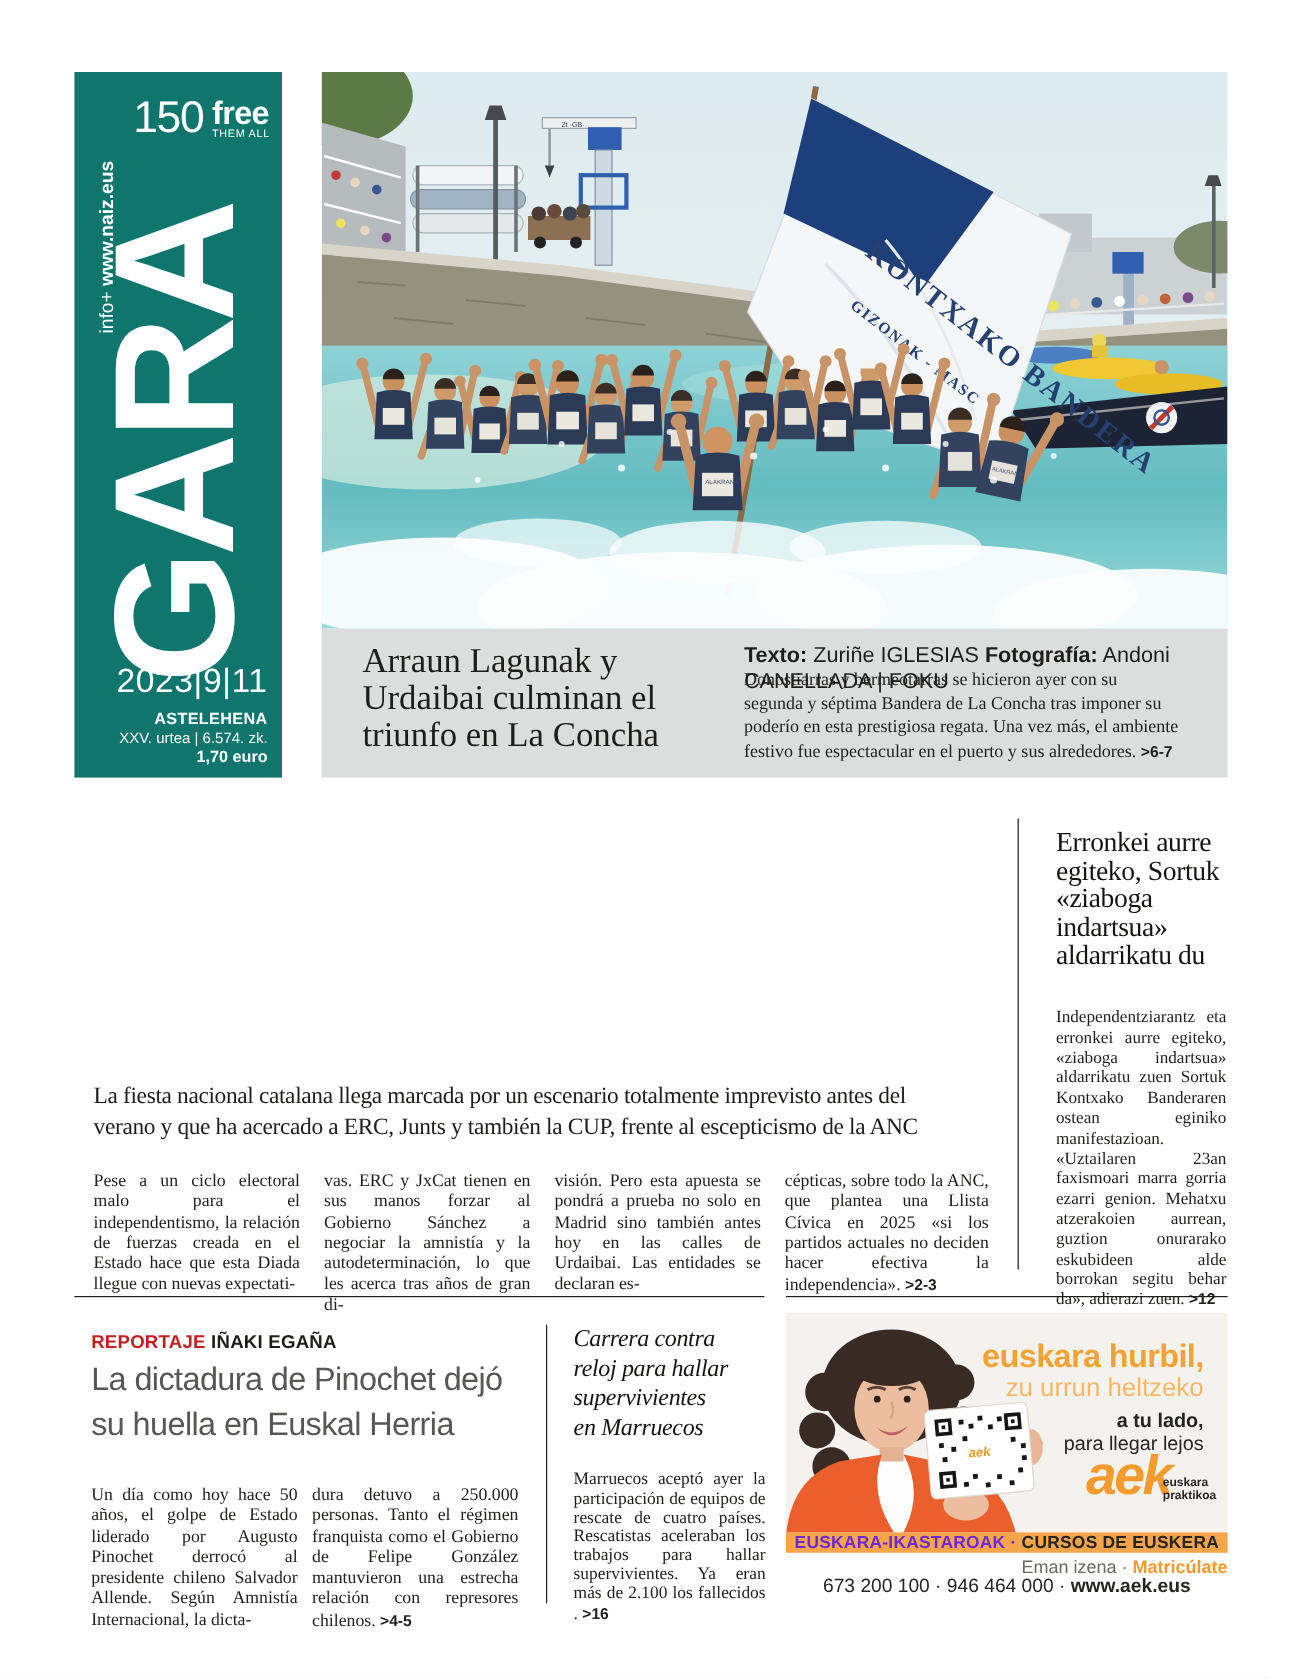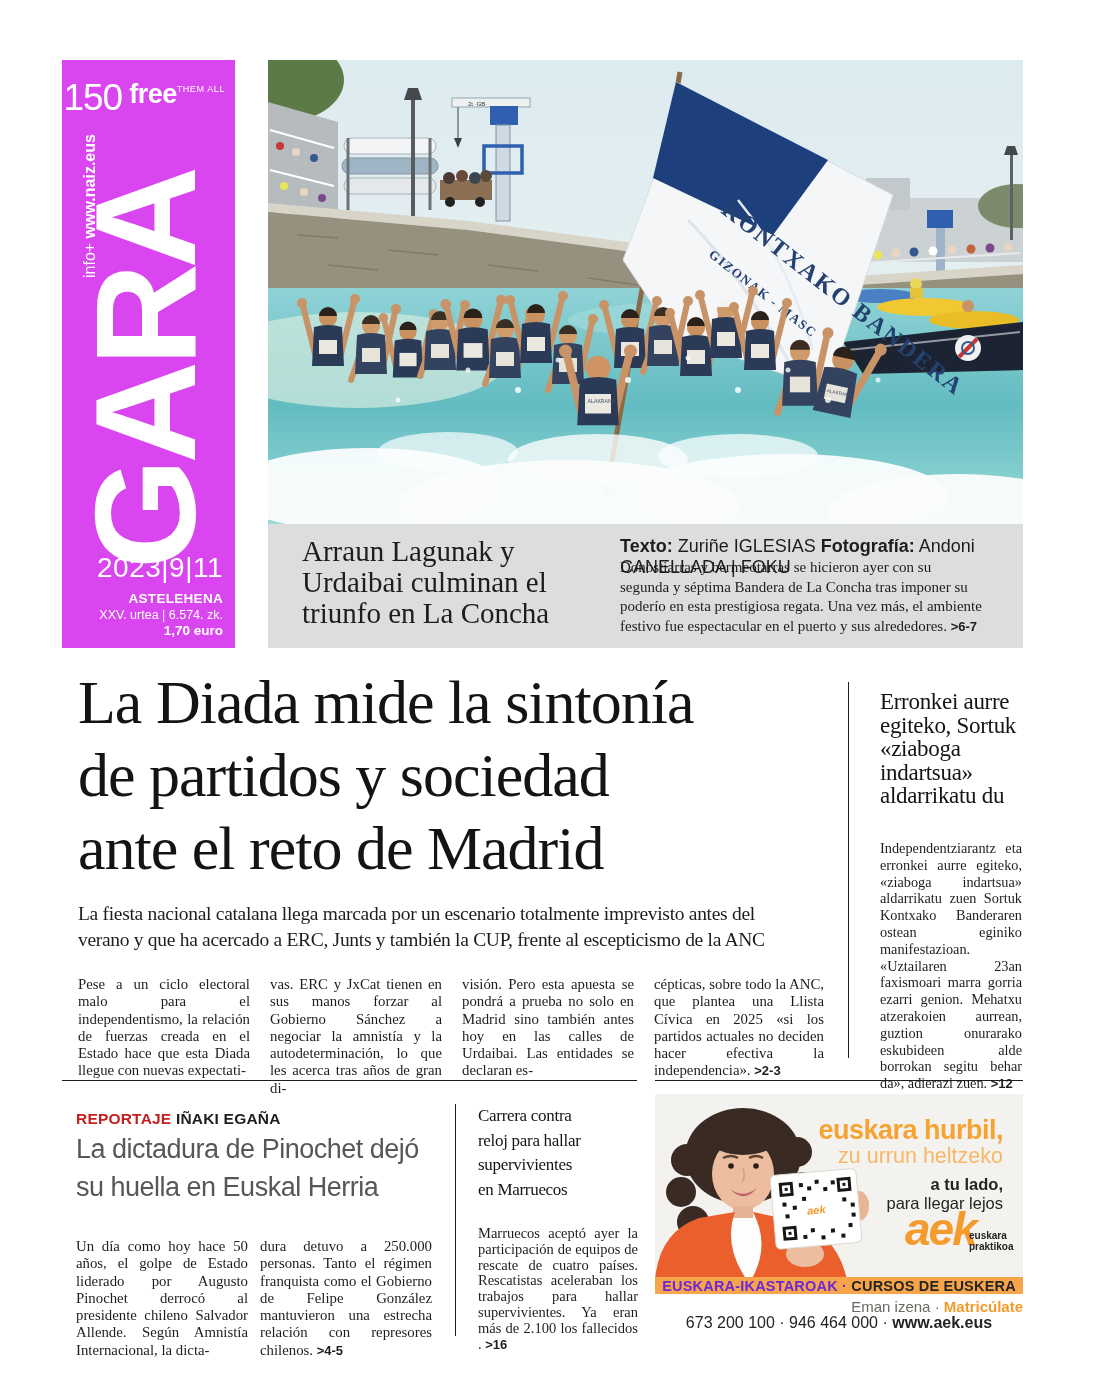--- a/index.html
+++ b/index.html
@@ -5,25 +5,25 @@
   html,body{margin:0;padding:0;background:#e9e9e9;}
   .page{position:relative;width:1096px;height:1399px;background:#ffffff;overflow:hidden;
         font-family:"Liberation Serif","DejaVu Serif",serif;color:#1d1d1b;}
   .abs{position:absolute;}
   .pre{white-space:pre-line;}
   .jus{text-align:justify;}
   .sans{font-family:"Liberation Sans","DejaVu Sans",sans-serif;}
   .pref{font-weight:700;font-family:"Liberation Sans","DejaVu Sans",sans-serif;font-size:13px;white-space:nowrap;}
 
   
-  .masthead{left:62px;top:60px;width:173px;height:588px;background:#d946ef;}
+  .masthead{left:62px;top:60px;width:173px;height:588px;background:#0f766e;}
   .m-topline{position:absolute;top:20px;right:10px;display:flex;align-items:flex-start;color:#fff;
              font-family:"Liberation Sans",sans-serif;}
   .m-150{font-size:37px;font-weight:400;line-height:36px;letter-spacing:-1px;}
-  .m-free-wrap{margin-left:7px;margin-top:3px;display:flex;flex-direction:row;align-items:flex-start;}
+  .m-free-wrap{margin-left:7px;margin-top:3px;display:flex;flex-direction:column;align-items:flex-start;}
   .m-free{font-size:27px;font-weight:700;line-height:22px;letter-spacing:-0.5px;}
   .m-freesub{font-size:9px;font-weight:400;letter-spacing:0.6px;margin-top:1px;}
   .m-info{position:absolute;left:-92px;top:135px;width:240px;height:22px;transform:rotate(-90deg);
           color:#fff;font-family:"Liberation Sans",sans-serif;font-size:16px;text-align:center;line-height:22px;}
   .m-info b{font-weight:700;}
   .m-logo{position:absolute;left:-164px;top:228px;width:500px;height:164px;transform:rotate(-90deg);
           color:#fff;font-family:"Liberation Sans","DejaVu Sans",sans-serif;font-weight:800;
           font-size:142px;line-height:160px;text-align:center;letter-spacing:-5px;}
   .m-date{position:absolute;right:12px;bottom:10px;text-align:right;color:#fff;
           font-family:"Liberation Sans",sans-serif;}
@@ -51,21 +51,21 @@
   .sortu-h{left:880px;top:690px;width:150px;font-size:23px;line-height:23.5px;letter-spacing:-0.3px;color:#141412;}
   .sortu-b{left:880px;top:840px;width:142px;font-size:14.3px;line-height:16.8px;}
 
   
   .kicker{left:76px;top:1110px;font-size:15.5px;font-weight:700;letter-spacing:0.2px;}
   .kicker .red{color:#c41f1f;}
   .pino-h{left:76px;top:1130px;width:400px;font-size:27px;line-height:38px;letter-spacing:-0.5px;
           color:#575756;font-weight:400;}
 
   
-  .mor-h{left:478px;top:1104px;width:170px;font-size:17px;line-height:24.5px;letter-spacing:-0.3px;color:#141412;}
+  .mor-h{left:478px;top:1104px;width:170px;font-size:20px;line-height:24.5px;letter-spacing:-0.3px;color:#141412;font-style:italic;}
   .mor-b{left:478px;top:1226px;width:160px;font-size:14.5px;line-height:15.8px;}
 
   
   .ad{left:655px;top:1094px;width:368px;height:242px;background:#fff;}
   .ad-photo{position:absolute;left:0;top:0;width:368px;height:183px;background:#f3f2ef;overflow:hidden;}
   .ad-text{position:absolute;right:20px;top:22px;text-align:right;font-family:"Liberation Sans",sans-serif;}
   .ad-t1{font-size:27px;font-weight:700;color:#f6a333;line-height:28px;letter-spacing:-0.5px;}
   .ad-t2{font-size:21.5px;font-weight:400;color:#f8b766;line-height:24px;}
   .ad-t3{font-size:16.5px;font-weight:700;color:#242422;margin-top:7px;line-height:19px;}
   .ad-t4{font-size:16.5px;font-weight:400;color:#242422;line-height:19px;}
@@ -326,23 +326,20 @@
   </div>
 
   <div class="abs caption">
     <div class="cap-h pre">Arraun Lagunak y
 Urdaibai culminan el
 triunfo en La Concha</div>
     <div class="cap-credit"><b>Texto:</b><span> Zuriñe IGLESIAS   </span><b>Fotografía:</b><span> Andoni CANELLADA | FOKU</span></div>
     <div class="cap-body"><span>Donostiarras y bermeotarras se hicieron ayer con su segunda y séptima Bandera de La Concha tras imponer su poderío en esta prestigiosa regata. Una vez más, el ambiente festivo fue espectacular en el puerto y sus alrededores.</span> <span class="pref">&gt;6-7</span></div>
   </div>
 
-  <div class="abs lead-h1 pre">La Diada mide la sintonía
-de partidos y sociedad
-ante el reto de Madrid</div>
   <div class="abs lead-sub pre">La fiesta nacional catalana llega marcada por un escenario totalmente imprevisto antes del
 verano y que ha acercado a ERC, Junts y también la CUP, frente al escepticismo de la ANC</div>
 
   <div class="abs bodycol jus" style="left:78px;top:976px;width:172px;">Pese a un ciclo electoral malo para el independentismo, la relación de fuerzas creada en el Estado hace que esta Diada llegue con nuevas expectati-</div>
   <div class="abs bodycol jus" style="left:270px;top:976px;width:172px;">vas. ERC y JxCat tienen en sus manos forzar al Gobierno Sánchez a negociar la amnistía y la autodeterminación, lo que les acerca tras años de gran di-</div>
   <div class="abs bodycol jus" style="left:462px;top:976px;width:172px;">visión. Pero esta apuesta se pondrá a prueba no solo en Madrid sino también antes hoy en las calles de Urdaibai. Las entidades se declaran es-</div>
   <div class="abs bodycol jus" style="left:654px;top:976px;width:170px;"><span>cépticas, sobre todo la ANC, que plantea una Llista Cívica en 2025 «si los partidos actuales no deciden hacer efectiva la independencia».</span> <span class="pref">&gt;2-3</span></div>
 
   <div class="abs rule" style="left:848px;top:682px;width:1px;height:376px;"></div>
 

